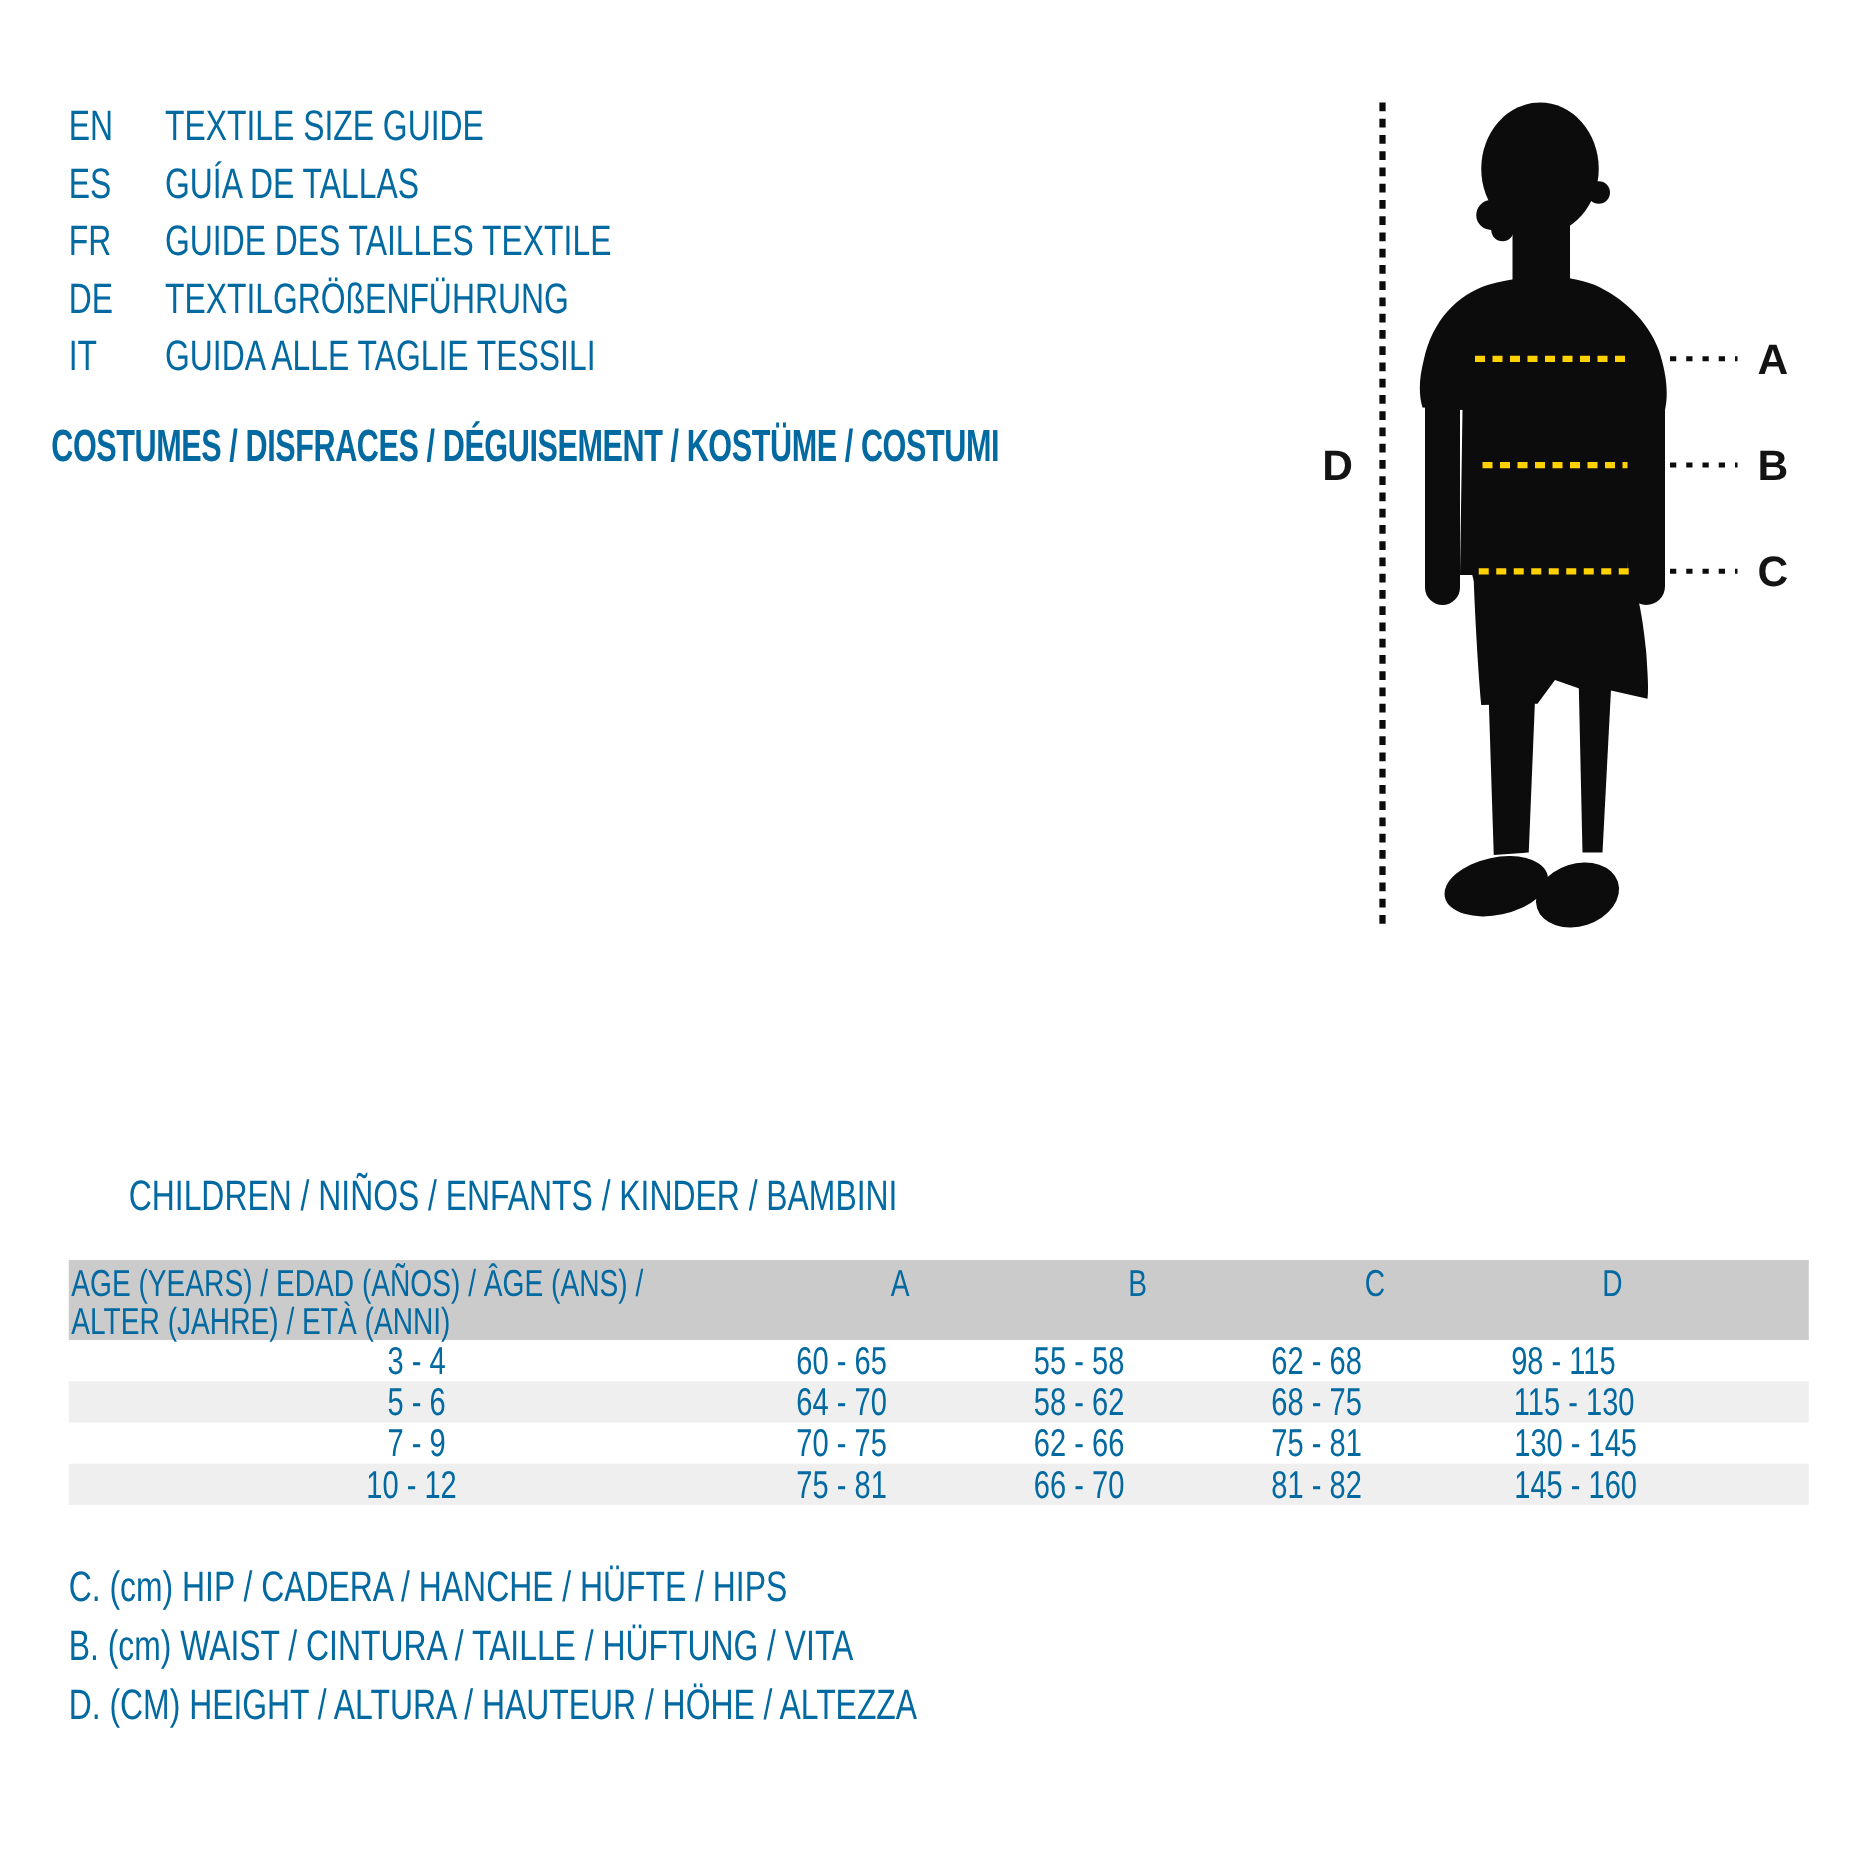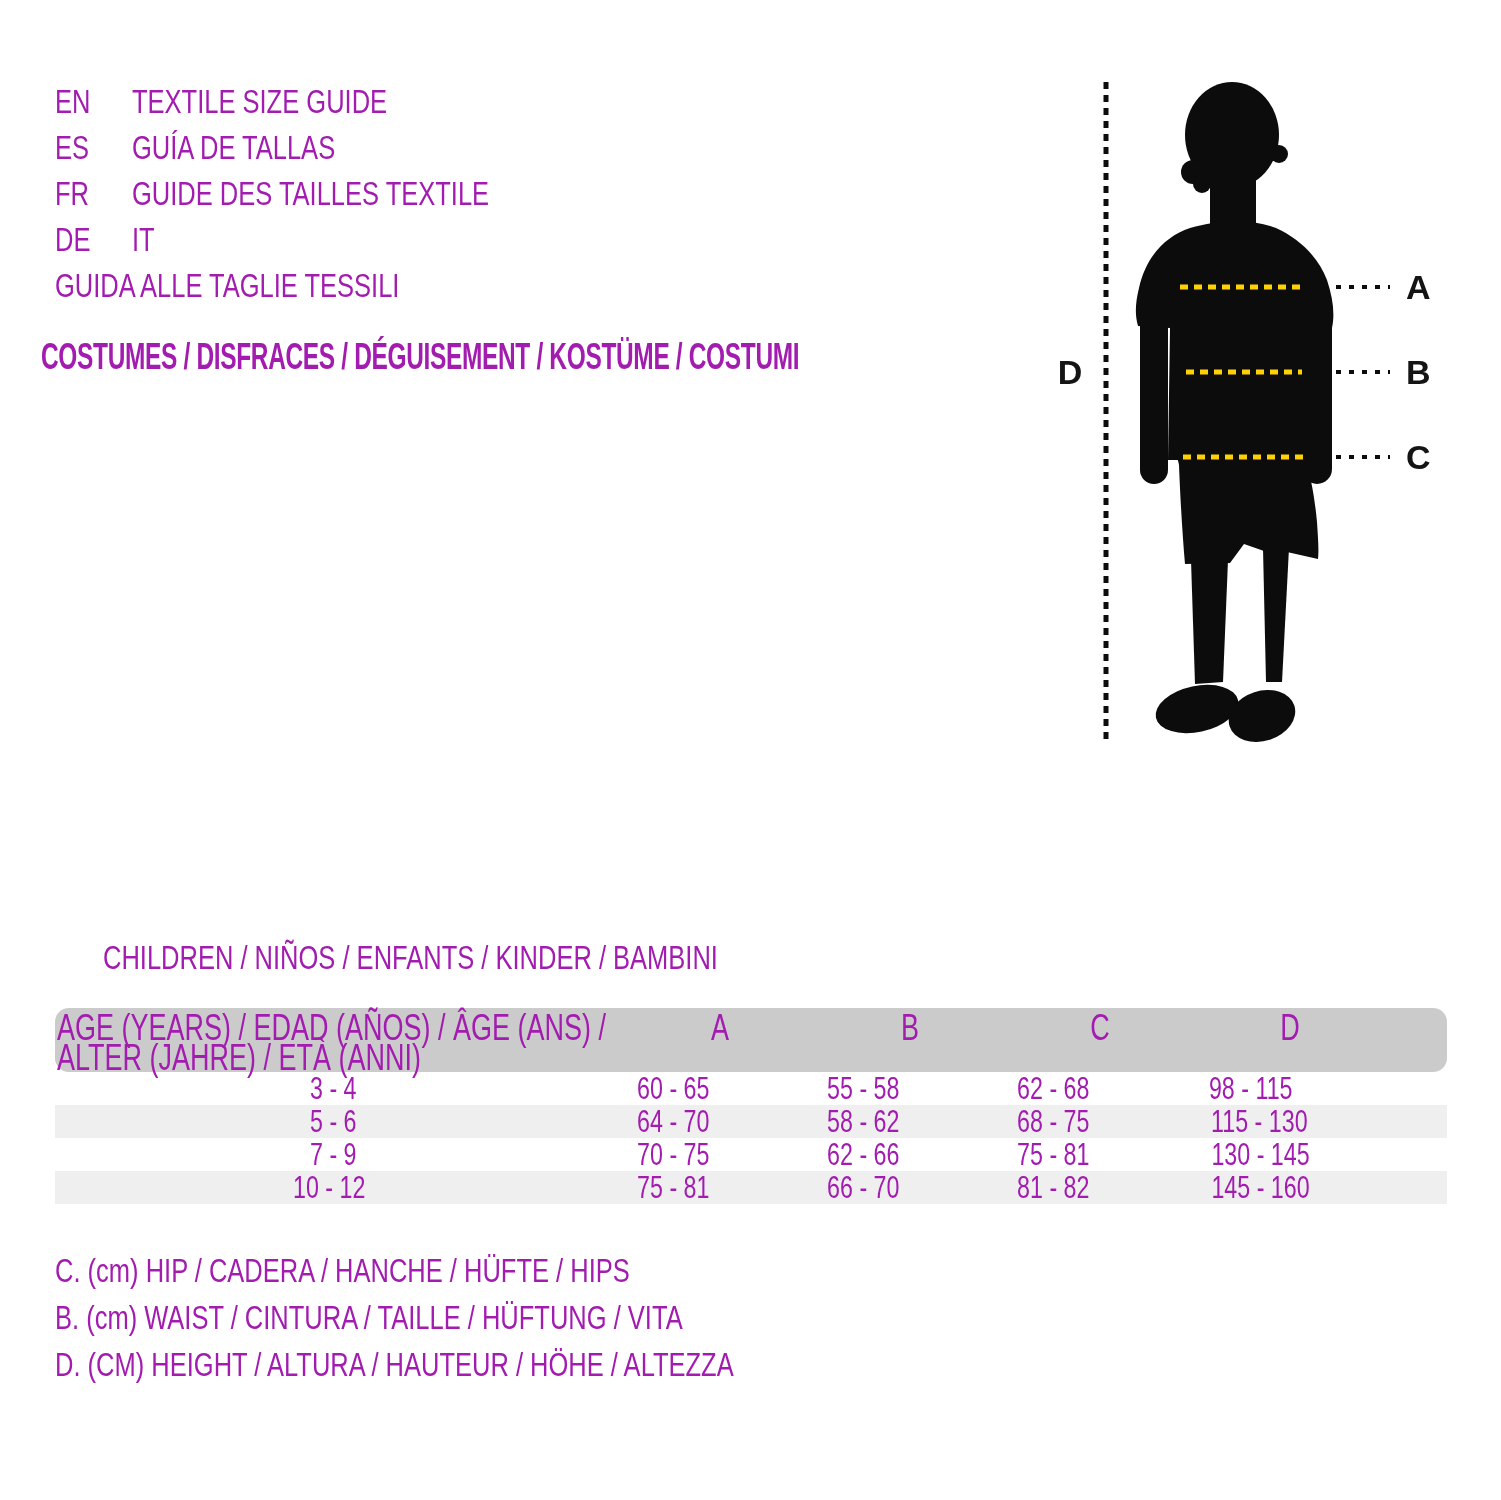--- a/index.html
+++ b/index.html
@@ -1,21 +1,21 @@
 <!DOCTYPE html>
 <html><head>
 <meta charset="utf-8">
 <style>
   html,body{margin:0;padding:0;background:#ffffff;}
   .page{
     position:relative;
     width:1501px;height:1500px;
     background:#ffffff;
     font-family:"Liberation Sans","DejaVu Sans",sans-serif;
-    color:#a21caf;
+    color:#0369a1;
     overflow:hidden;
   }
   
   .cond{display:inline-block;transform:scaleX(0.75);transform-origin:left center;white-space:nowrap;}
   .cond-c{display:inline-block;transform:scaleX(0.75);transform-origin:center center;white-space:nowrap;}
   .cond-x{display:inline-block;transform:scaleX(0.68);transform-origin:left center;white-space:nowrap;letter-spacing:-0.5px;}
 
   
   .lang-block{
     position:absolute;left:55px;top:78px;
@@ -44,21 +44,21 @@
     position:absolute;left:55px;top:1008px;
     width:1392px;box-sizing:border-box;
     font-size:31px;
   }
   .t-row{
     display:grid;grid-template-columns:570px 190px 190px 190px 190px;
     width:1392px;box-sizing:border-box;padding-right:62px;
   }
   .t-head{
     background:#cbcbcb;height:64px;
-    font-size:36px;line-height:30px;border-radius:14px;
+    font-size:30px;line-height:30px;
   }
   .t-head .age-cell{padding:5px 0 0 2px;}
   .t-head .col-cell{text-align:center;padding-top:5px;}
   .t-data{height:33px;line-height:33px;}
   .t-data:nth-child(odd){background:#efefef;}
   .t-data .age-cell{padding-left:2px;text-align:center;}
   .t-data .num-cell{text-align:left;}
 
   
   .legend-block{
@@ -75,20 +75,21 @@
 <div class="page">
 
   <div class="lang-block">
     <div class="lang-code"><span class="cond">EN</span></div>
     <div class="lang-label"><span class="cond">TEXTILE SIZE GUIDE</span></div>
     <div class="lang-code"><span class="cond">ES</span></div>
     <div class="lang-label"><span class="cond">GUÍA DE TALLAS</span></div>
     <div class="lang-code"><span class="cond">FR</span></div>
     <div class="lang-label"><span class="cond">GUIDE DES TAILLES TEXTILE</span></div>
     <div class="lang-code"><span class="cond">DE</span></div>
+    <div class="lang-label"><span class="cond">TEXTILGRÖßENFÜHRUNG</span></div>
     <div class="lang-code"><span class="cond">IT</span></div>
     <div class="lang-label"><span class="cond">GUIDA ALLE TAGLIE TESSILI</span></div>
   </div>
 
   <div class="costumes-line">
     <span class="cond-x">COSTUMES / DISFRACES / DÉGUISEMENT / KOSTÜME / COSTUMI</span>
   </div>
 
   <div class="figure-wrap">
     <svg width="460" height="700" viewBox="0 0 460 700">

